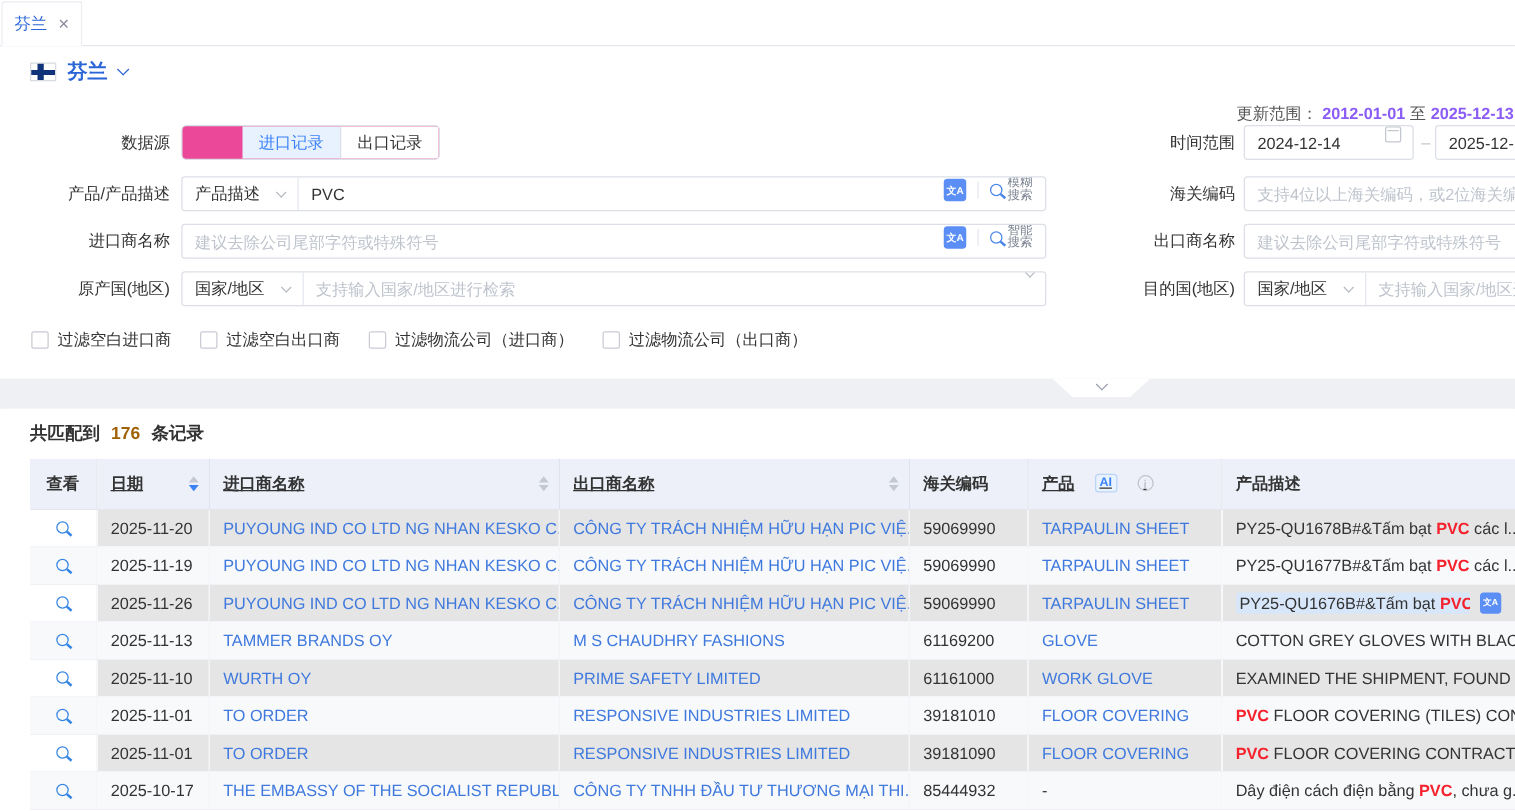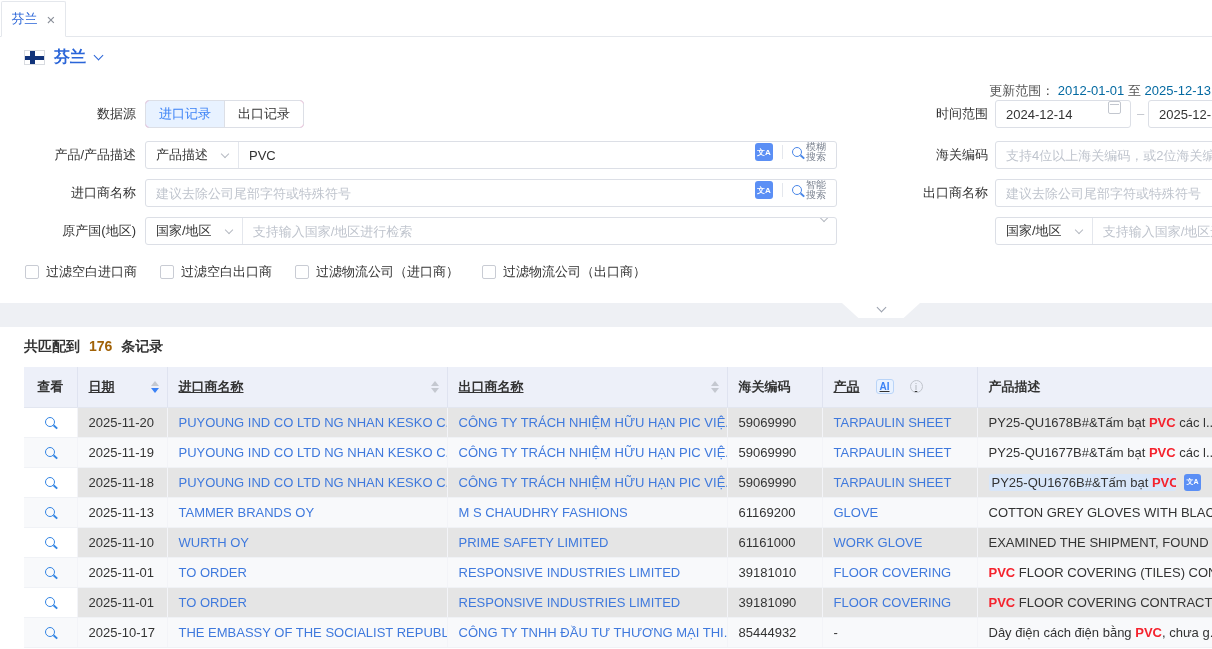--- a/index.html
+++ b/index.html
@@ -18,33 +18,33 @@
   
   .country { position:absolute; left:24px; top:47px; display:flex; align-items:center; gap:9px; }
   .flag { width:21px; height:15px; background:#fff; border:1px solid #d8dbe0; position:relative; }
   .flag::before { content:""; position:absolute; left:5px; top:0; bottom:0; width:5px; background:#11337a; }
   .flag::after  { content:""; position:absolute; left:0; right:0; top:5px; height:4px; background:#11337a; }
   .country-name { font-size:16px; font-weight:bold; color:#2a65d8; }
   .chev { width:7px; height:7px; border-right:1.6px solid #2a65d8; border-bottom:1.6px solid #2a65d8;
           transform:rotate(45deg); margin-top:-4px; }
 
   .update-range { position:absolute; top:82px; right:1px; font-size:13px; color:#555; white-space:nowrap; }
-  .orange { color:#0369a1; font-weight:normal; }
+  .orange { color:#8b5cf6; font-weight:bold; }
 
   
   .flabel { position:absolute; font-size:13px; color:#333; text-align:right; width:136px; line-height:28px; }
   .flabel.r { width:120px; left:868px; }
   .box { position:absolute; height:28px; border:1px solid #dcdfe6; border-radius:3px; background:#fff;
          display:flex; align-items:flex-start; font-size:13px; overflow:hidden; }
   input.bare { border:none; outline:none; flex:1; min-width:0; background:transparent; font-size:13px;
                color:#333; padding:0 10px; font-family:inherit; height:100%; }
   input.bare::placeholder { color:#bfc4cd; }
 
   .seg-group { position:absolute; left:145px; top:100px; height:28px; display:flex;
-               border:1px solid #dcdfe6; border-radius:4px; overflow:hidden; background:#ec4899; }
+               border:1px solid #dcdfe6; border-radius:4px; overflow:hidden; background:#ec4899;padding-left:48px; }
   .seg { padding:0 13px; display:flex; align-items:center; font-size:13px; color:#333; background:#fff; cursor:pointer; }
   .seg + .seg { border-left:1px solid #dcdfe6;text-align:center; }
   .seg.active { background:#e8f2ff; color:#3b82f6; border-left:none; }
 
   .sel { display:flex; align-items:center; height:100%; padding:0 10px; border-right:1px solid #e4e7ed;
          color:#333; flex:0 0 auto; cursor:pointer; }
   .sel-txt { margin-right:14px; }
   .chev-sm { width:6px; height:6px; border-right:1.4px solid #b6bac2; border-bottom:1.4px solid #b6bac2;
              transform:rotate(45deg); margin-top:-3px; flex:0 0 auto; }
   .search-act { display:flex; align-items:center; margin-left:auto; padding-right:9px; flex:0 0 auto; }
@@ -205,20 +205,21 @@
     <span class="sel">
       <span class="sel-txt">国家/地区</span>
       <span class="chev-sm"></span>
     </span>
     <input class="bare" placeholder="支持输入国家/地区进行检索" style="">
     <span class="search-act">
       <span class="chev-sm"></span>
     </span>
   </div>
 
+  <div class="flabel r" style="top:217px">目的国(地区)</div>
   <div class="box" style="left:995px;top:217px;width:300px">
     <span class="sel">
       <span class="sel-txt">国家/地区</span>
       <span class="chev-sm"></span>
     </span>
     <input class="bare" placeholder="支持输入国家/地区进行检索" style="">
   </div>
 
   <div class="cbrow">
     <label class="cbitem">
@@ -325,21 +326,21 @@
             <td><span class="link">PUYOUNG IND CO LTD NG NHAN KESKO C...</span></td>
             <td><span class="link">CÔNG TY TRÁCH NHIỆM HỮU HẠN PIC VIỆ...</span></td>
             <td>59069990</td>
             <td><span class="link">TARPAULIN SHEET</span></td>
             <td>PY25-QU1677B#&amp;Tấm bạt <span class="hl">PVC</span> các l...</td>
           </tr>
           <tr>
             <td class="view"><span class="view-mag">
                 <span class="mg"></span>
               </span></td>
-            <td>2025-11-18</td>
+            <td>2025-11-26</td>
             <td><span class="link">PUYOUNG IND CO LTD NG NHAN KESKO C...</span></td>
             <td><span class="link">CÔNG TY TRÁCH NHIỆM HỮU HẠN PIC VIỆ...</span></td>
             <td>59069990</td>
             <td><span class="link">TARPAULIN SHEET</span></td>
             <td>
               <span class="desc-flex">
                 <span class="desc-sel">PY25-QU1676B#&amp;Tấm bạt <span class="hl">PVC</span> c...</span>
                 <span class="row-trans"></span>
               </span>
             </td>

